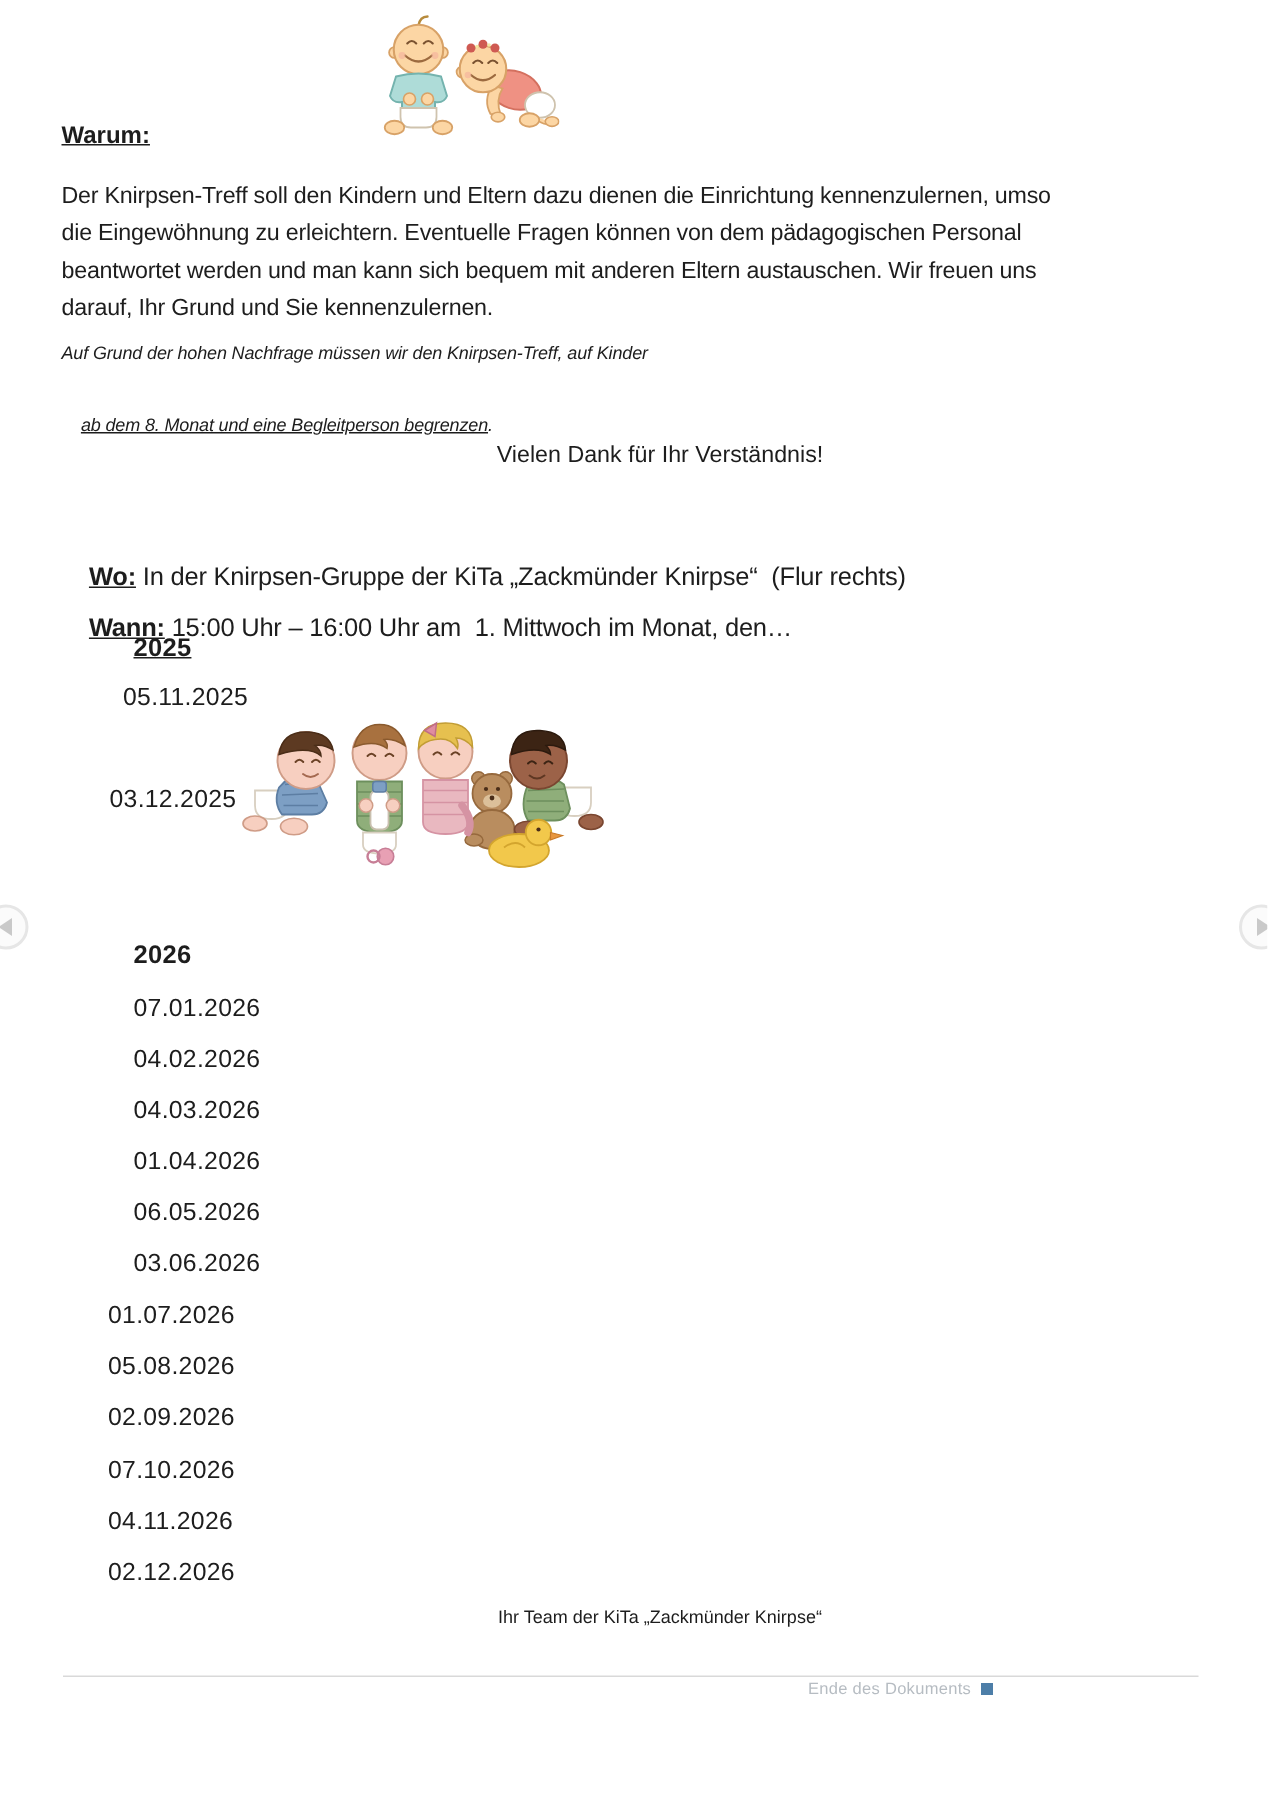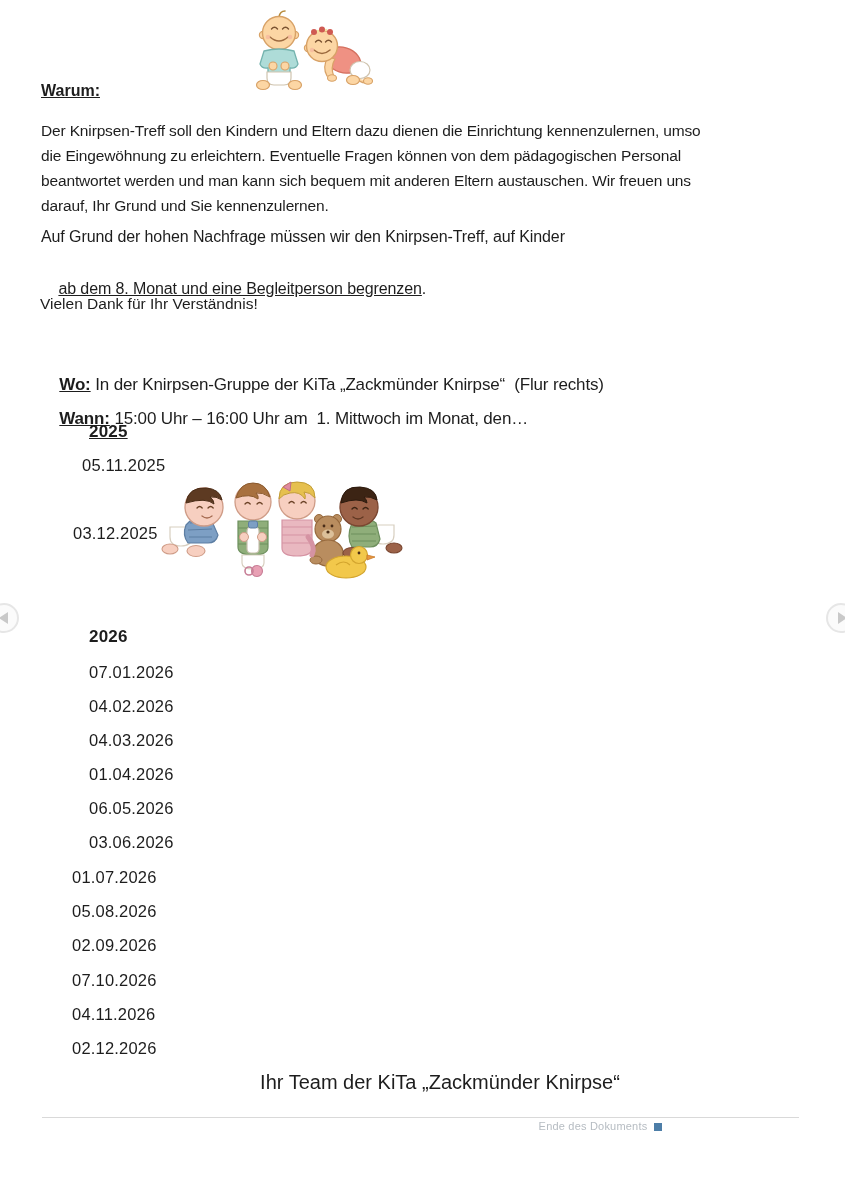--- a/index.html
+++ b/index.html
@@ -7,26 +7,26 @@
     position:relative;width:845px;height:1202px;background:#ffffff;
     overflow:hidden;margin:0 auto;
     font-family:"Liberation Sans","DejaVu Sans",sans-serif;
     color:#1d1d1d;
   }
   .abs{position:absolute;}
   .body-text{font-size:15.5px;letter-spacing:-0.15px;line-height:25px;white-space:pre;}
   .b{font-weight:bold;}
   .u{text-decoration:underline;}
   .h-warum{left:41px;top:82px;font-size:16px;font-weight:bold;text-decoration:underline;}
-  .notice{font-size:16px;letter-spacing:-0.1px;white-space:pre;}
-  .thanks{left:40px;top:295px;width:800px;text-align:left;font-size:15.5px;}
+  .notice{font-size:12px;font-style:italic;letter-spacing:-0.1px;white-space:pre;}
+  .thanks{left:40px;top:295px;width:800px;text-align:center;font-size:15.5px;}
   .labelline{font-size:17px;letter-spacing:-0.15px;white-space:pre;}
   .yhead{font-size:17px;font-weight:bold;letter-spacing:0.2px;}
   .date{font-size:16.5px;letter-spacing:0.2px;}
-  .closing{left:40px;top:1071px;width:800px;text-align:center;font-size:20px;}
+  .closing{left:40px;top:1071px;width:800px;text-align:center;font-size:12px;}
   .footer-line{left:42px;top:1117px;width:757px;height:1px;background:#d9d9d9;}
   .footer{top:1120px;left:400px;width:401px;text-align:center;font-size:11px;
           color:#b6bcc2;letter-spacing:0.2px;}
   .end-marker{display:inline-block;width:8px;height:8px;background:#4d7ea8;
               margin-left:7px;vertical-align:-1px;}
   .navbtn{width:30px;height:30px;border-radius:50%;background:#fbfbfb;
           border:2px solid #e6e6e6;display:flex;align-items:center;justify-content:center;
           cursor:pointer;box-sizing:border-box;}
   .nav-prev{left:-11px;top:603px;}
   .nav-next{left:826px;top:603px;}

